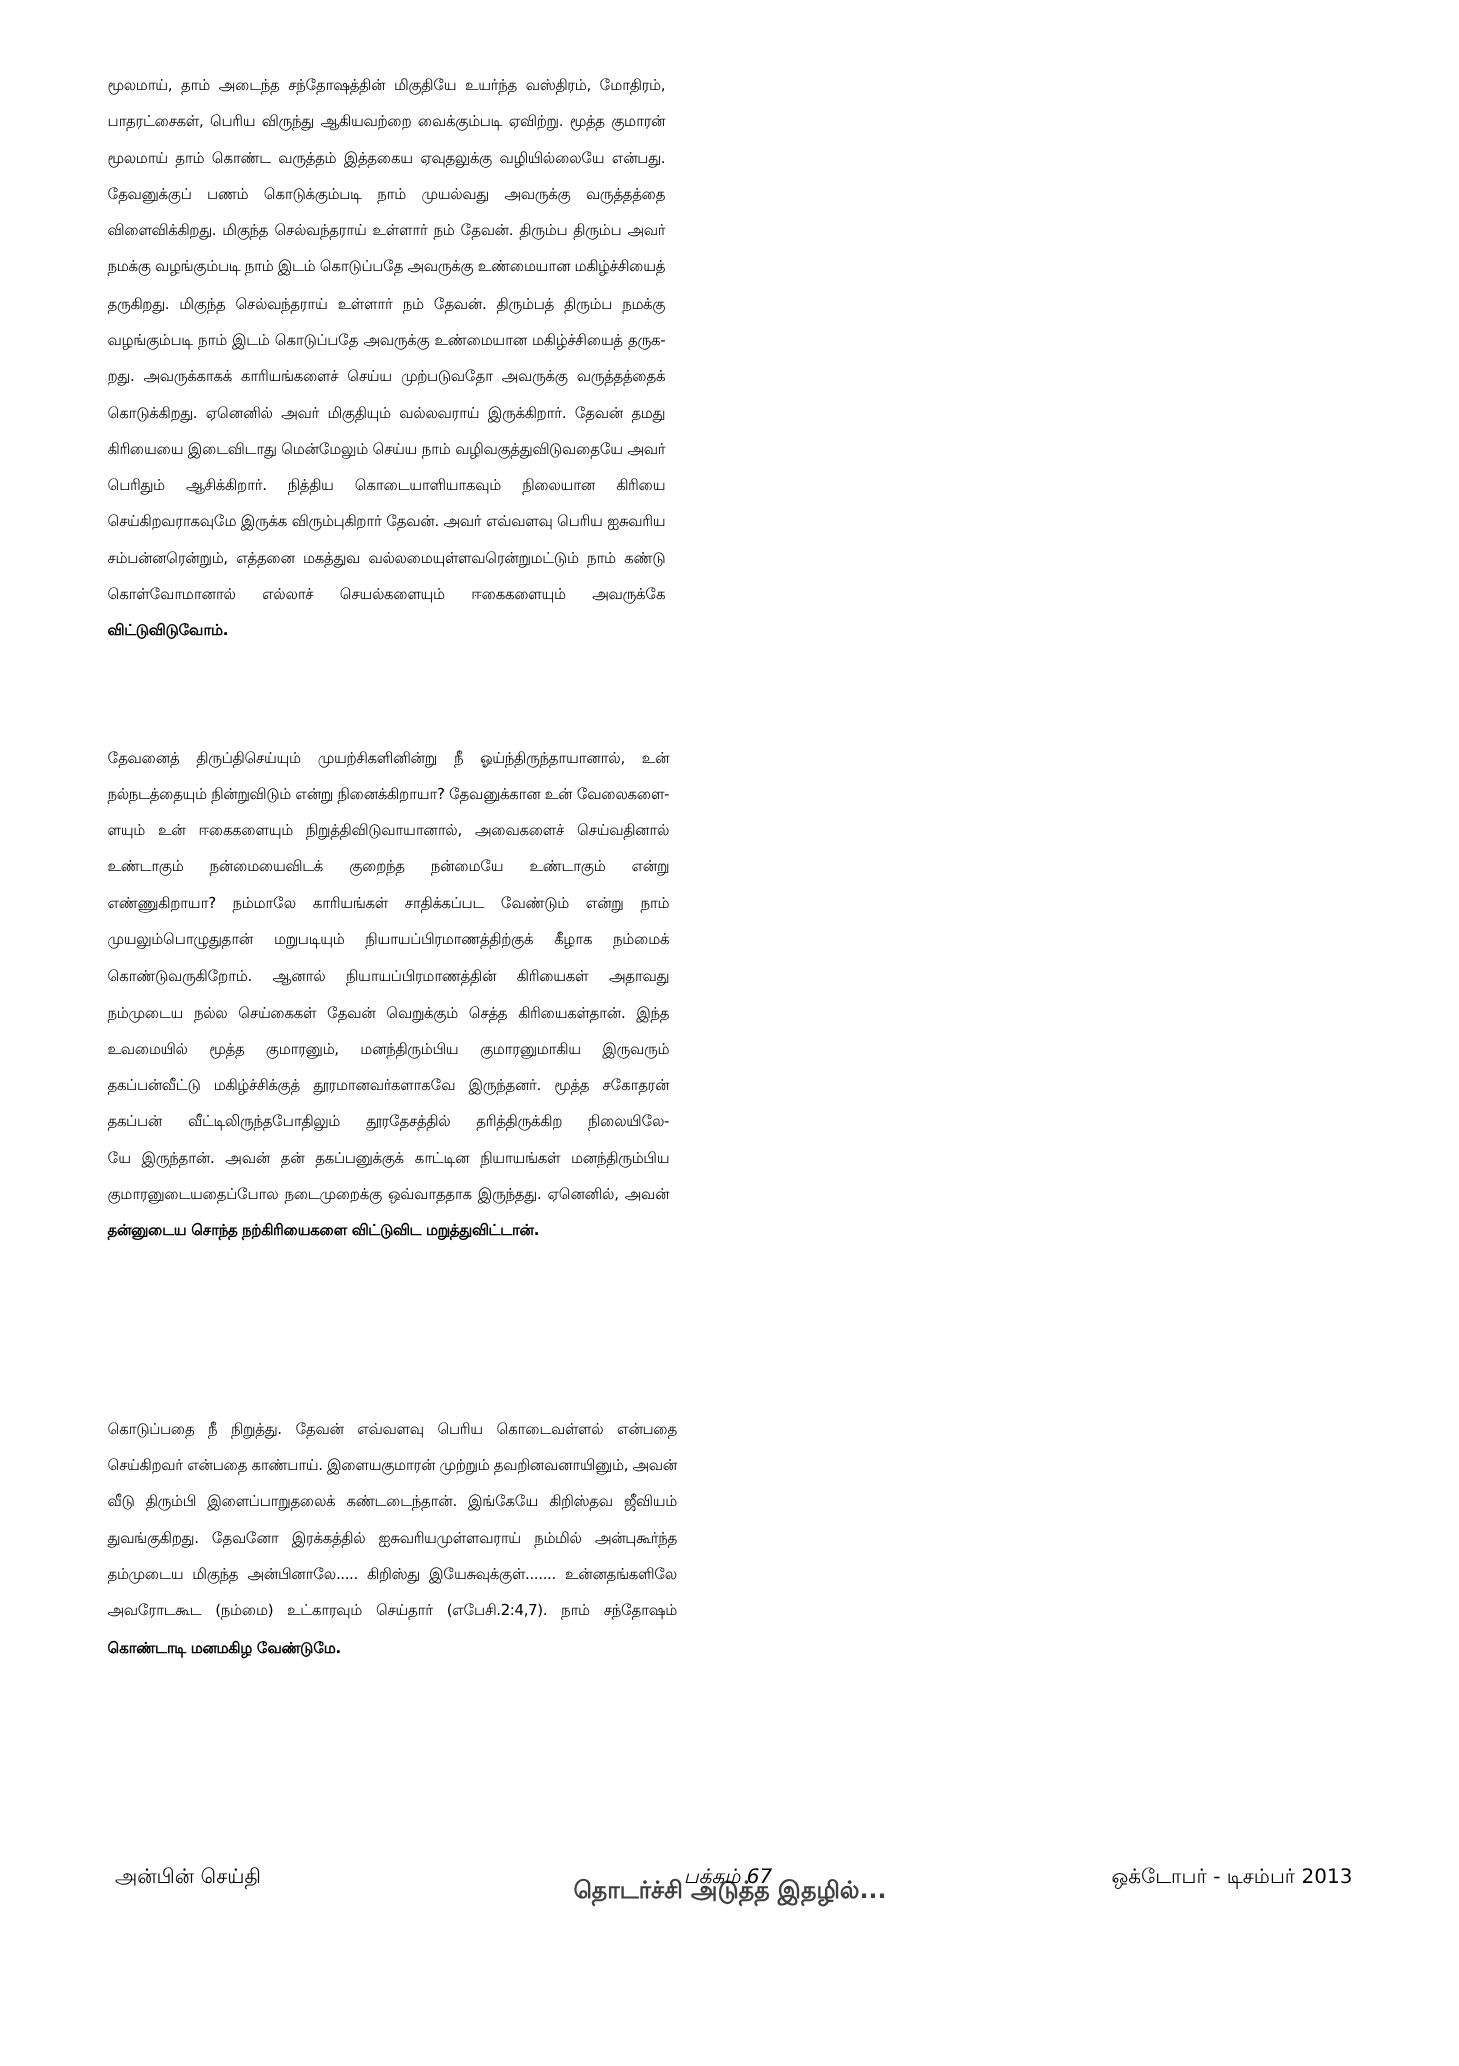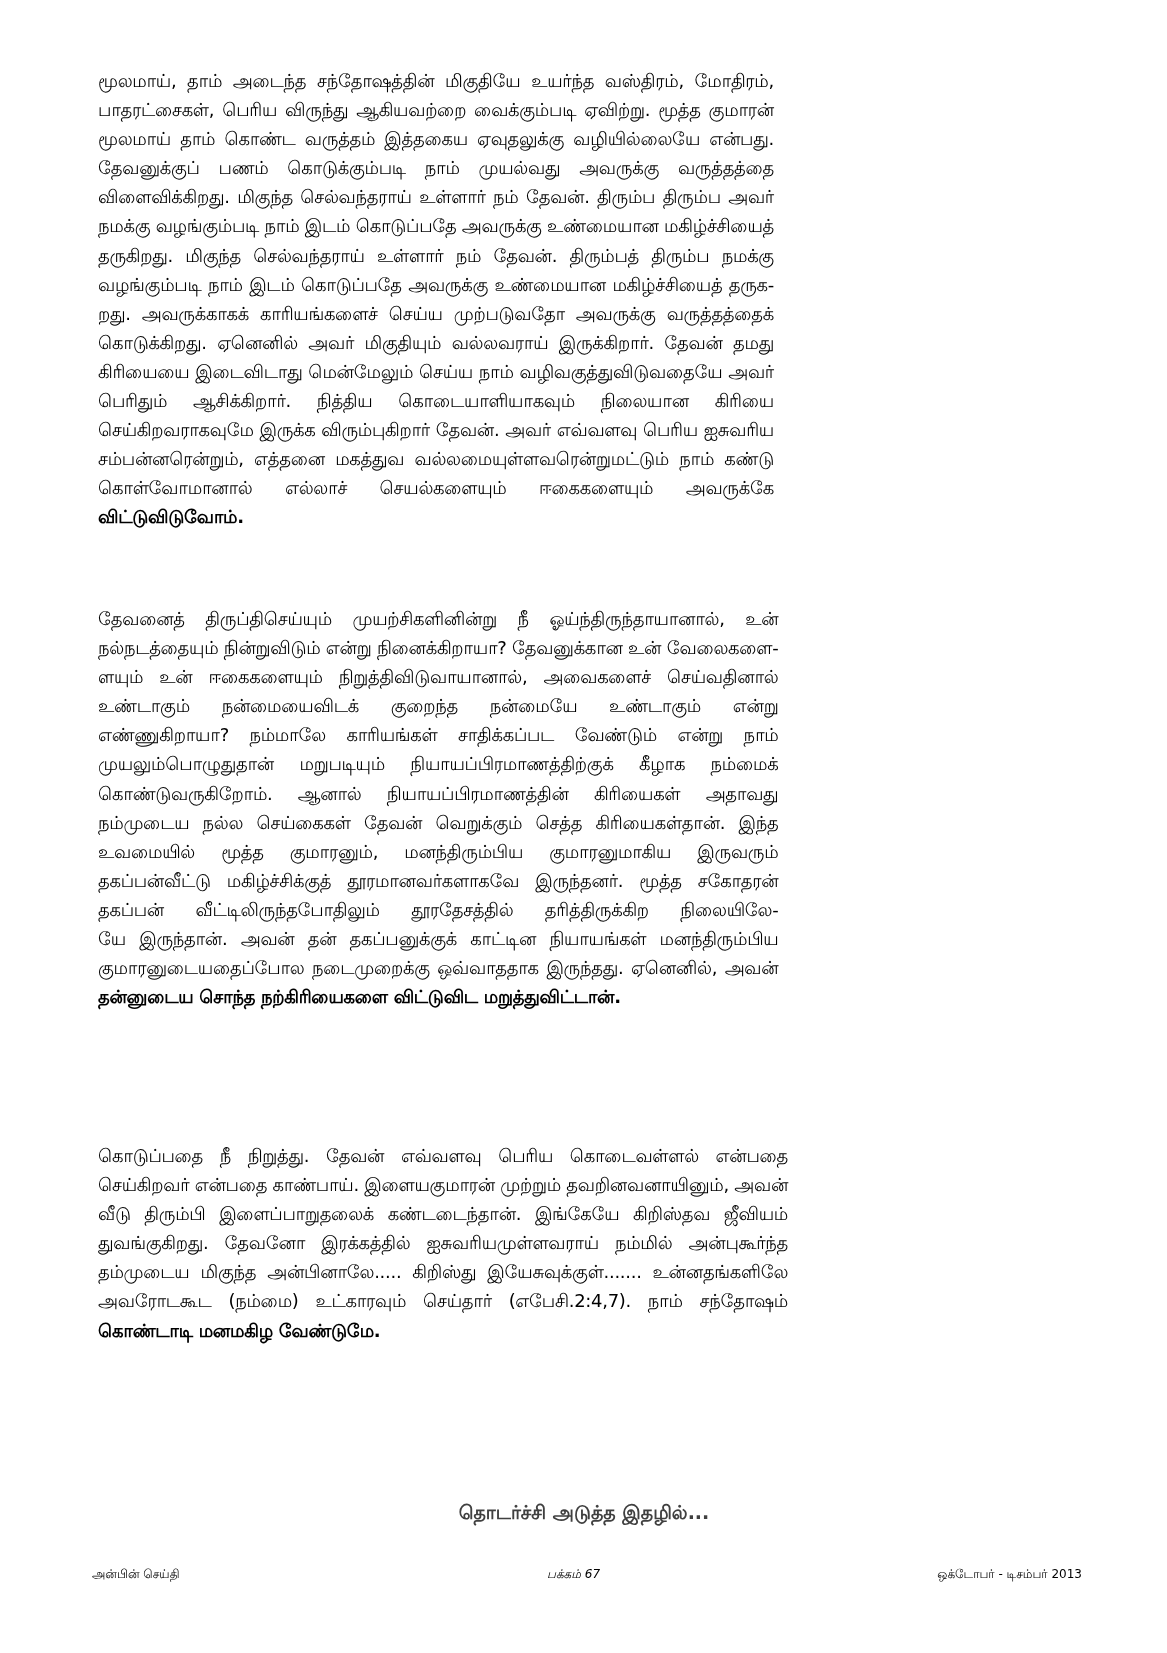--- a/index.html
+++ b/index.html
@@ -3,39 +3,39 @@
   <meta charset="utf-8">
   <style>
     html, body { margin: 0; padding: 0; background: #ffffff; }
     body {
       width: 1167px; height: 1653px; position: relative; overflow: hidden;
       font-family: "DejaVu Sans", "Liberation Sans", sans-serif;
       color: #000000;
     }
     .page { position: absolute; left: 86px; top: 54px; width: 996px; }
     .para {
-      margin: 12px;
-      font-size: 18px;
+      margin: 0;
+      font-size: 12px;
       line-height: 29.1px;
       text-align: justify;
       text-align-last: left;
       letter-spacing: -0.3px;
     }
     .para .ln { display: block; text-align: justify; text-align-last: justify; white-space: nowrap; }
     .para .ln.last { text-align-last: left; font-weight: bold; }
     .p1 { position: absolute; top: 0; }
     .p2 { position: absolute; top: 538px; }
     .p3 { position: absolute; top: 1075px; }
     .continued {
       position: absolute; top: 1447px; left: 0; width: 996px;
       text-align: center; color: #ff0000; font-size: 19px; font-weight: bold;
     }
     .footer {
-      position: absolute; top: 1567px; left: 92px; width: 990px; height: 24px;
-      font-size: 12px;
+      position: absolute; top: 1491px; left: 92px; width: 990px; height: 24px;
+      font-size: 16px;
     }
     .footer span { position: absolute; top: 0; }
     .f-left { left: 0; }
     .f-center { left: 455px; font-style: italic; }
     .f-right { right: 0; margin-left: 32px; }
   </style>
 </head>
 <body>
 
 <div class="page">

